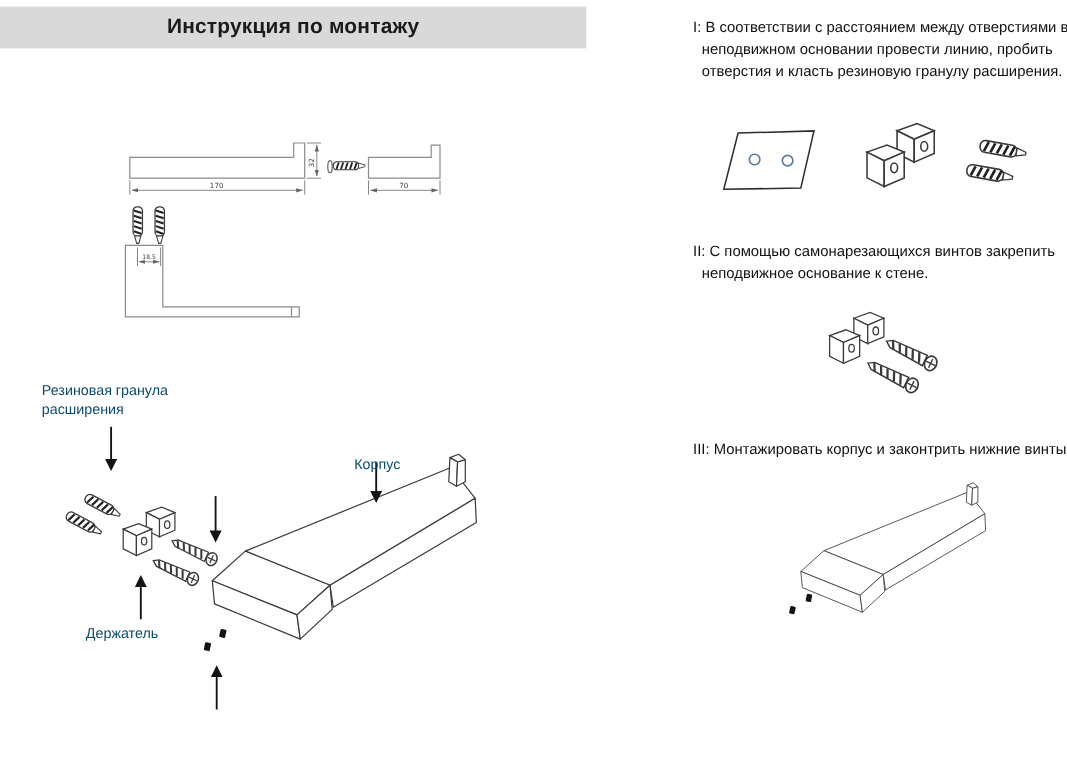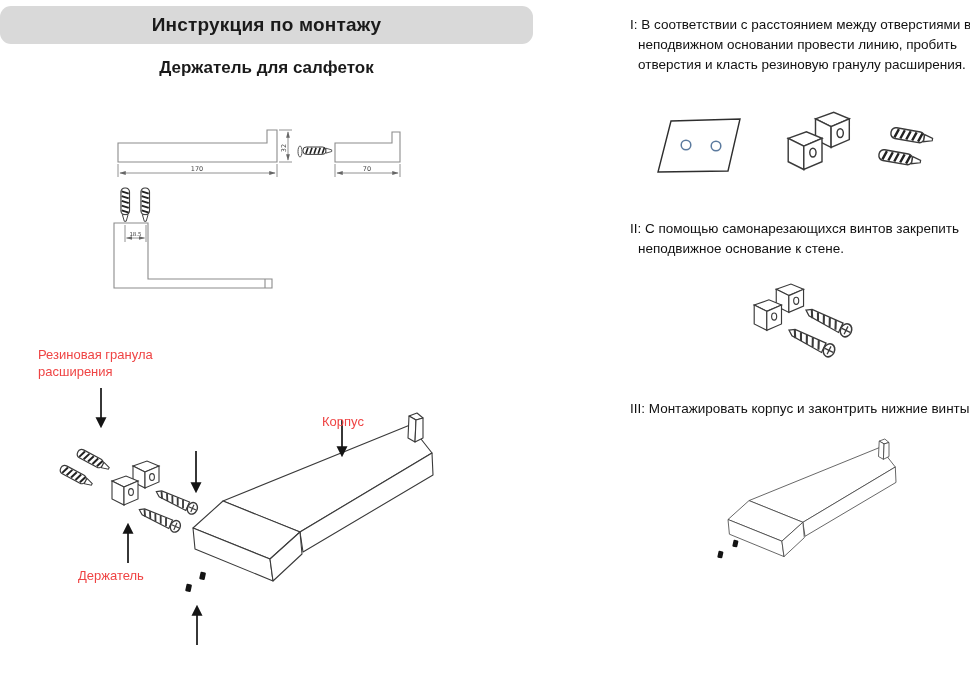--- a/index.html
+++ b/index.html
@@ -2,25 +2,25 @@
 <html><head>
 <meta charset="utf-8">
 <style>
   html,body{margin:0;padding:0;background:#888;}
   .page{
     position:relative;width:970px;height:694px;background:#ffffff;overflow:hidden;
     font-family:"Liberation Sans",sans-serif;color:#1a1a1a;margin:0 auto;
   }
   .abs{position:absolute;}
   .title-bar{position:absolute;left:0;top:6px;width:533px;height:38px;background:#d9d9d9;
-    display:flex;align-items:center;justify-content:center;border-radius:11px;}
+    display:flex;align-items:center;justify-content:center;}
   .title-bar h1{margin:0;font-size:19px;font-weight:600;letter-spacing:.2px;}
   .subtitle{position:absolute;left:0;top:58px;width:533px;text-align:center;margin:0;
     font-size:17px;font-weight:600;}
-  .part-label{position:absolute;font-size:13px;line-height:17px;color:#ef4444;}
+  .part-label{position:absolute;font-size:13px;line-height:17px;color:#0c4a6e;}
   .step-text{position:absolute;font-size:13.5px;line-height:20px;color:#111;
     text-indent:-8px;padding-left:8px;}
   svg{display:block;}
   text{font-family:"DejaVu Sans",sans-serif;}
 </style>
 </head>
 <body>
 
 <div class="page">
 
@@ -56,21 +56,20 @@
         <polygon points="216,3 224,0 230,5 223,7"></polygon>
         <polygon points="216,3 223,7 222,29 215,25"></polygon>
         <polygon points="223,7 230,5 230,25 222,29"></polygon>
       </g>
     </defs>
   </svg>
 
   <header class="title-bar">
     <h1>Инструкция по монтажу</h1>
   </header>
-  <h2 class="subtitle">Держатель для салфеток</h2>
 
   <svg class="abs" style="left:40px;top:100px" width="430" height="210" viewBox="0 0 430 210" xmlns="http://www.w3.org/2000/svg">
     <defs>
       <marker id="dimA" viewBox="0 0 10 10" refX="9" refY="5" markerWidth="8" markerHeight="8" orient="auto-start-reverse">
         <path d="M0,2 L10,5 L0,8 Z" fill="#666"></path>
       </marker>
     </defs>
 
     <g stroke="#8c8c8c" fill="#fff" stroke-width="1.1">
       <path d="M78,43 H227 V30 H237 V62 H78 Z"></path>

